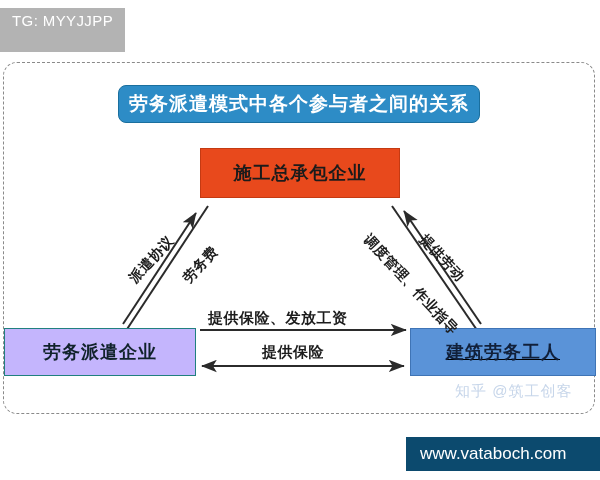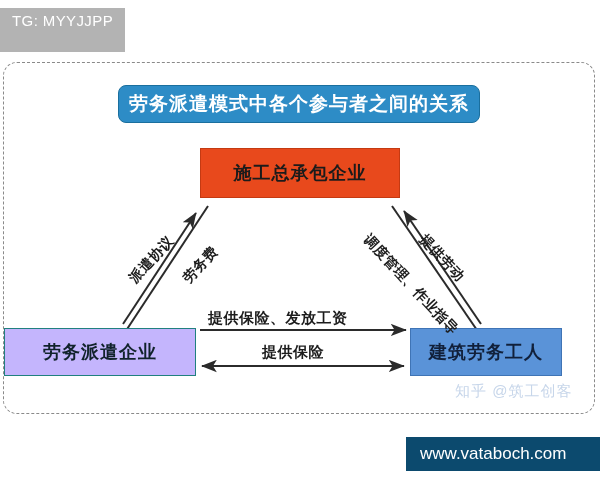--- a/index.html
+++ b/index.html
@@ -98,24 +98,25 @@
     width: 192px;
     height: 48px;
     background: #c4b5fd;
     border: 1px solid #21807f;
   }
   .box-dispatch .txt { color: #11222b; }
 
   .box-workers {
     left: 410px;
     top: 328px;
-    width: 152px;
+    width: 186px;
     height: 48px;
     background: #5a93d8;
     border: 1px solid #3f74b5;
+    text-decoration: underline;
   }
   .box-workers .txt { color: #11203a; }
 
   
   .arrow-layer {
     position: absolute;
     left: 0;
     top: 0;
     width: 600px;
     height: 480px;

